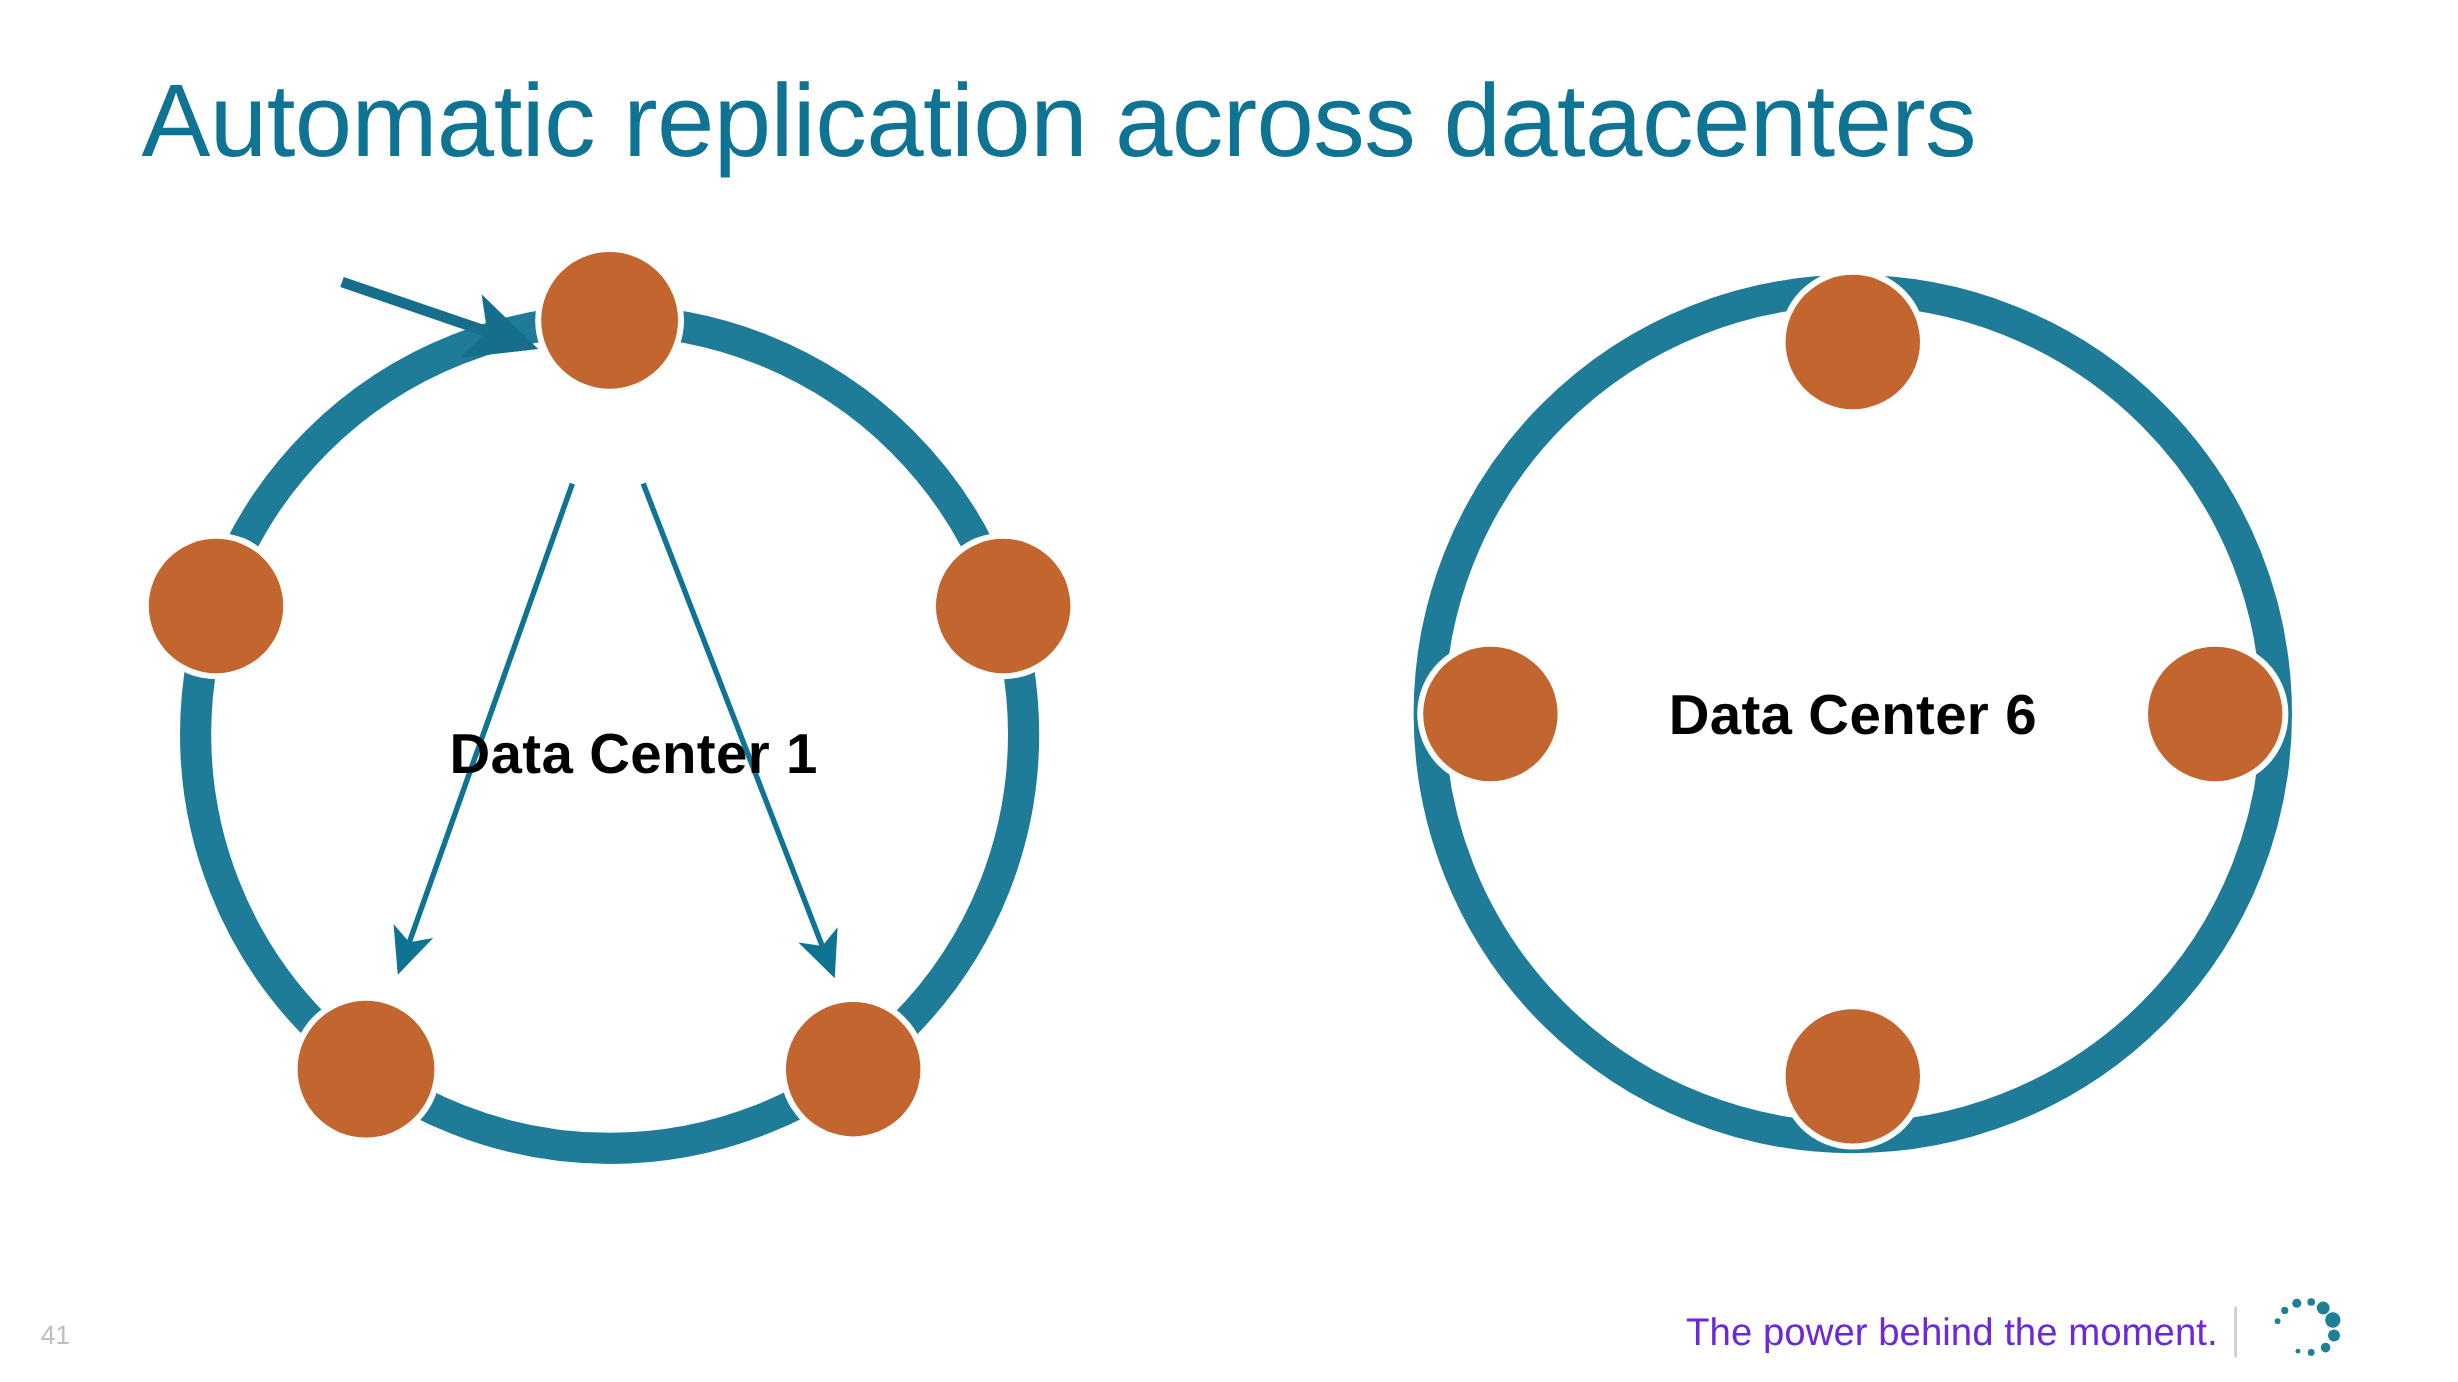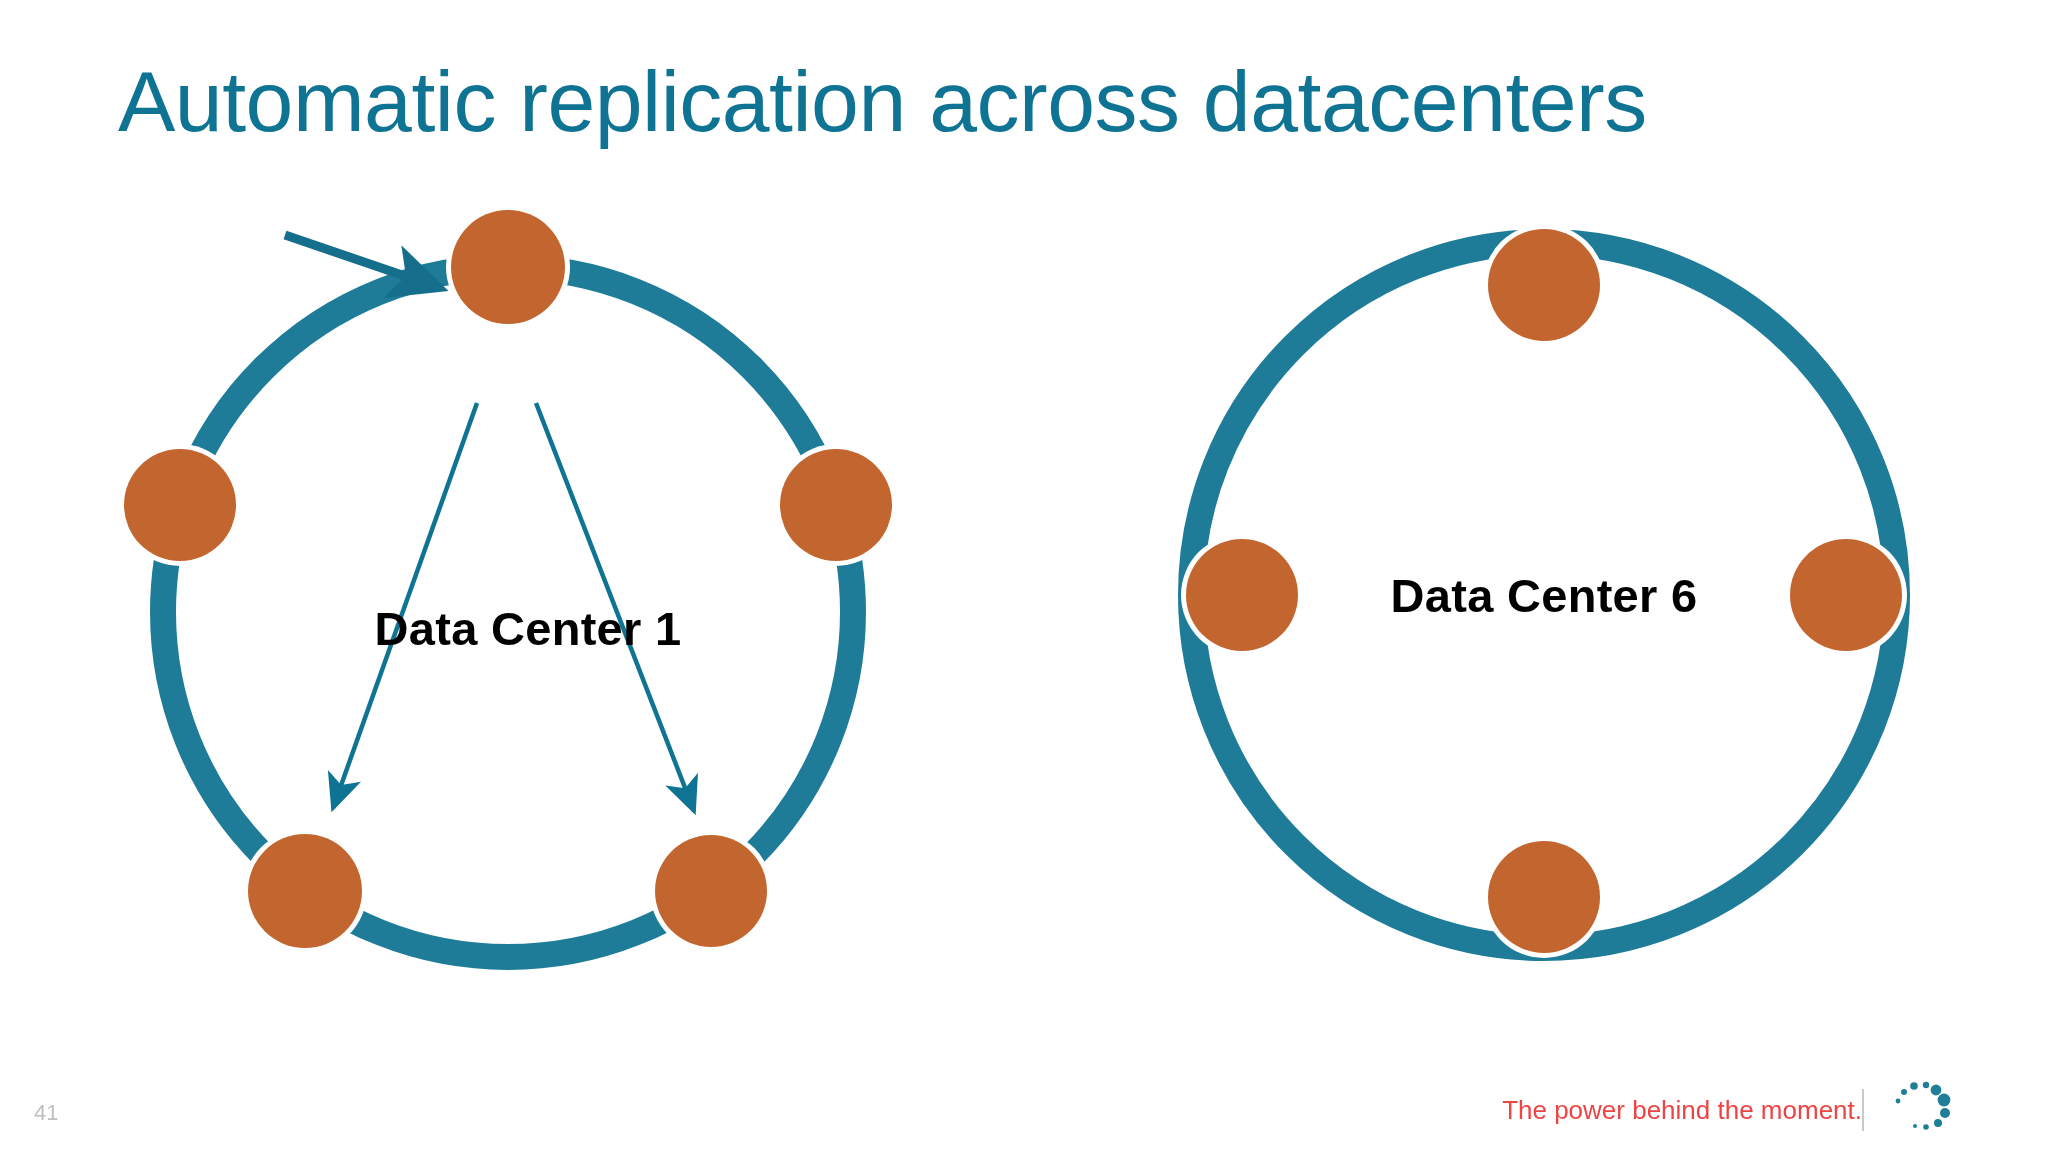--- a/index.html
+++ b/index.html
@@ -71,24 +71,24 @@
   }
   #footer-brand {
     position: absolute;
     right: 18px;
     top: 1082px;
     display: flex;
     align-items: center;
     height: 56px;
   }
   #tagline {
-    font-size: 26px;
-    color: #ef4444;
-    font-weight: 400;
-    margin-right: 0;
+    font-size: 32px;
+    color: #6d28d9;
+    font-weight: 400;
+    margin-right: 14px;
     white-space: nowrap;
   }
   #brand-divider {
     width: 2px;
     height: 42px;
     background: #C9C9C9;
     margin-right: 18px;
   }
   #wordmark {
     font-family: "DejaVu Sans Mono", monospace;

